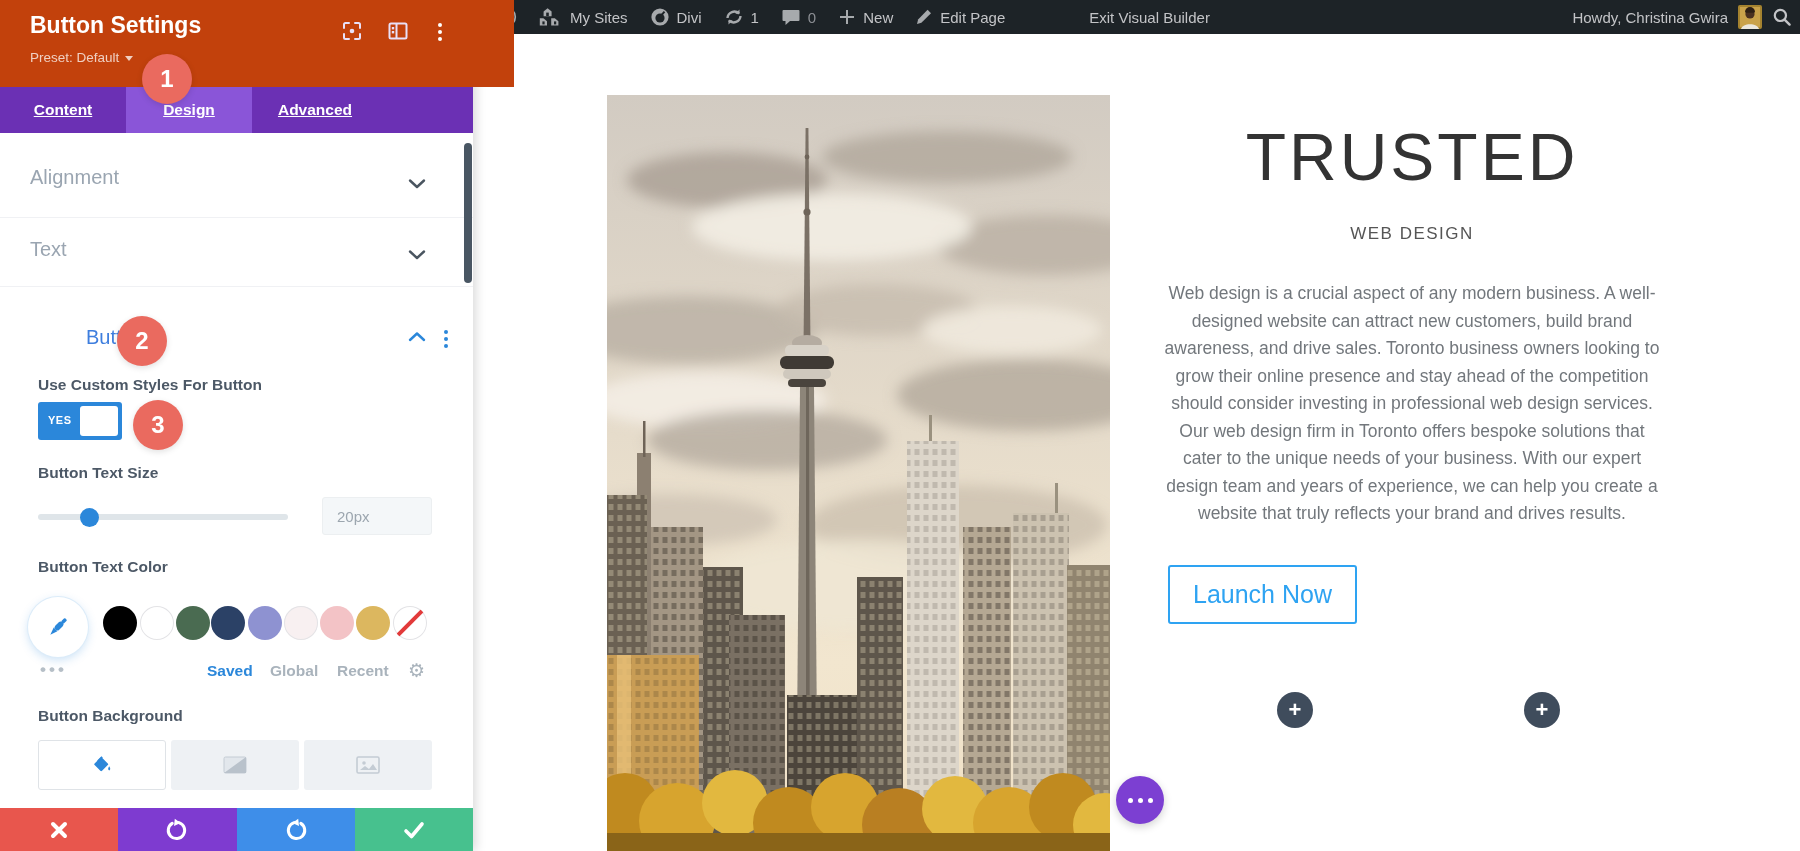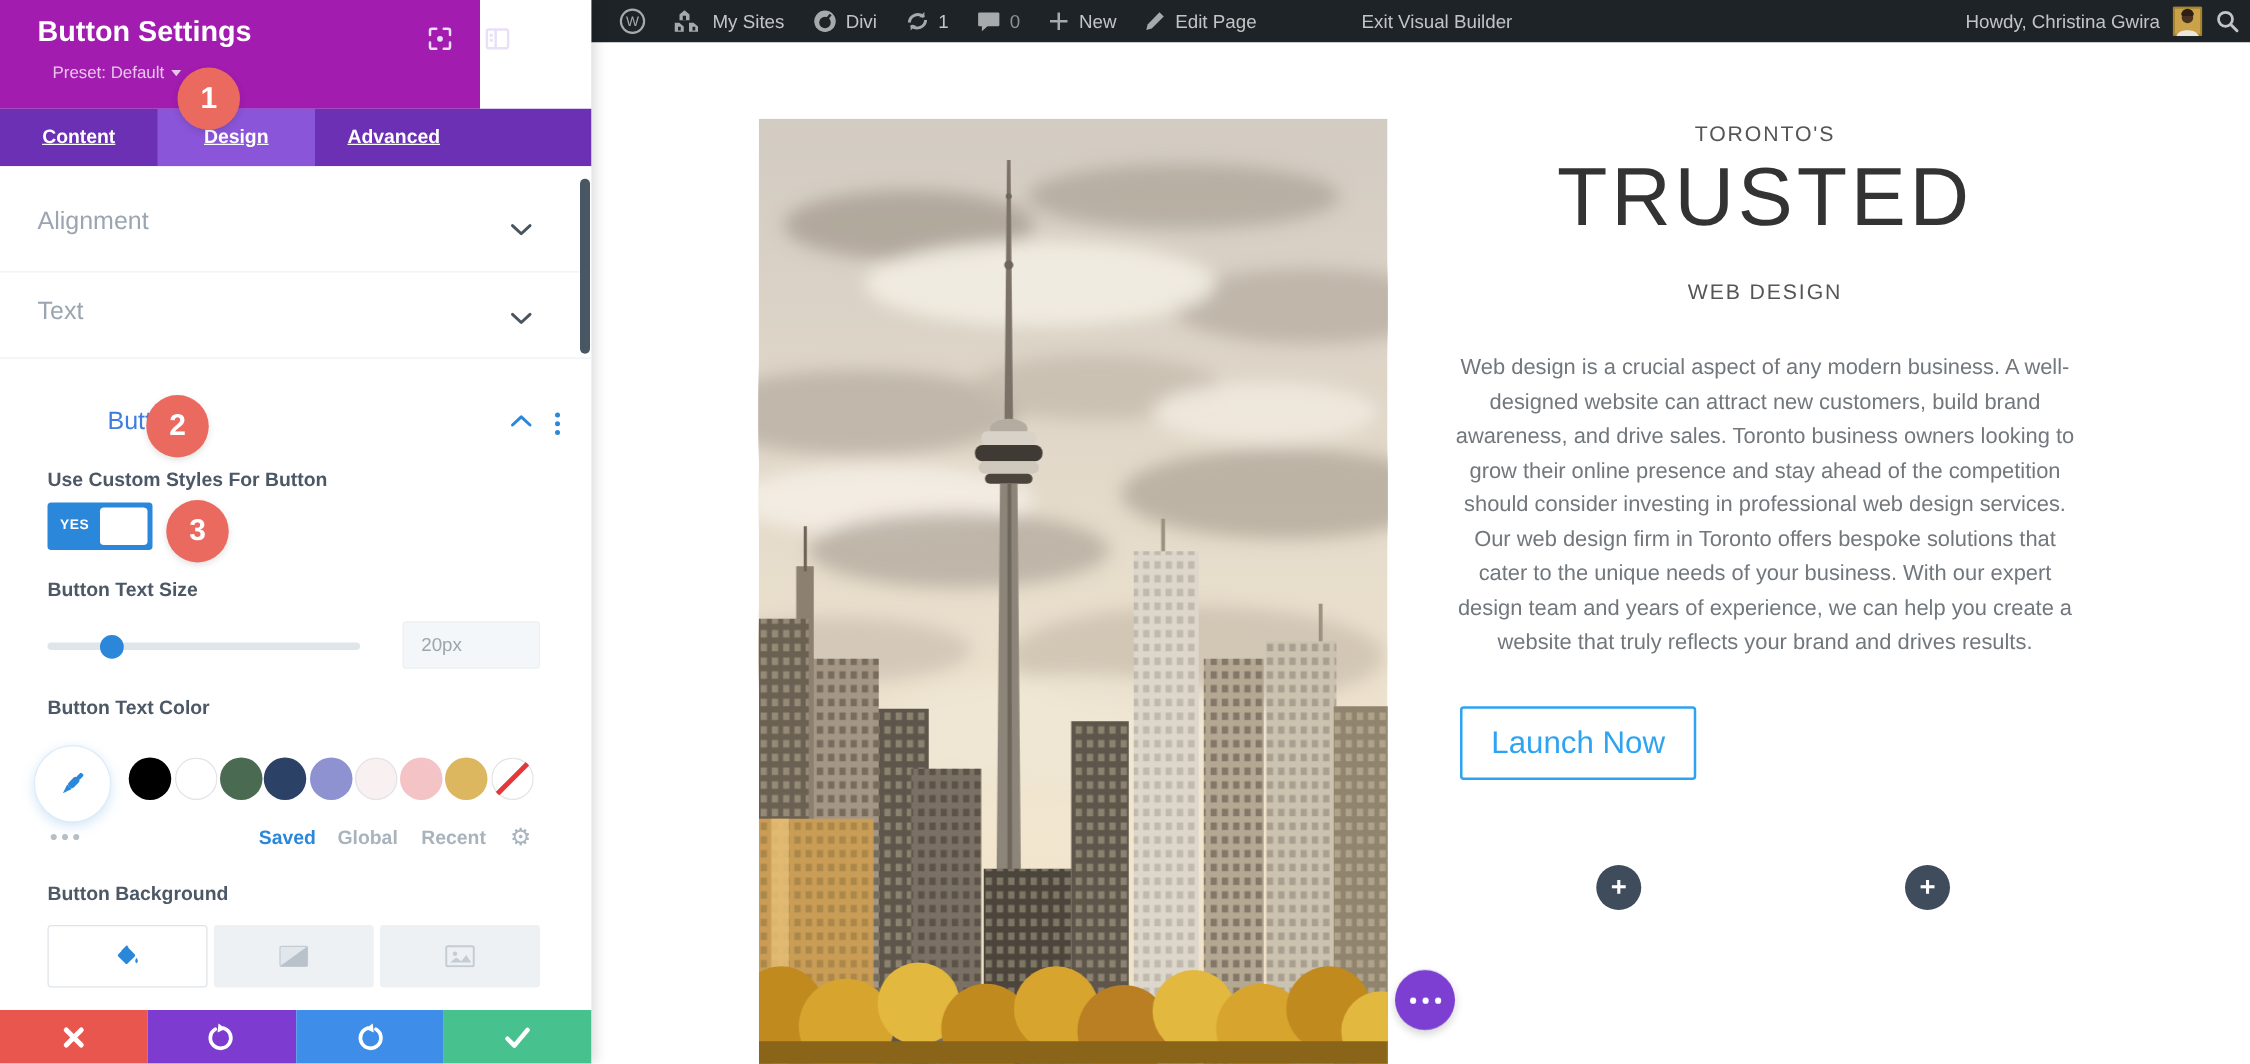--- a/index.html
+++ b/index.html
@@ -25,23 +25,23 @@
   .bodycopy{position:absolute;left:689px;top:246px;width:500px;text-align:center;font-size:17.5px;line-height:27.5px;color:#72777c;margin:0;}
   .cta{position:absolute;left:695px;top:531px;width:189px;height:59px;border:2px solid #2ea3f2;border-radius:3px;color:#2ea3f2;font-size:25px;display:flex;align-items:center;justify-content:center;background:#fff;cursor:pointer;}
   .plusbtn{position:absolute;width:36px;height:36px;border-radius:50%;background:#3f4c5c;display:flex;align-items:center;justify-content:center;color:#fff;font-size:22px;font-weight:bold;cursor:pointer;line-height:1;}
   .plus1{left:804px;top:658px;}
   .plus2{left:1051px;top:658px;}
   .dotsbtn{position:absolute;left:643px;top:742px;width:48px;height:48px;border-radius:50%;background:#7c3fd2;display:flex;align-items:center;justify-content:center;gap:5px;cursor:pointer;box-shadow:0 3px 8px rgba(0,0,0,.18);}
   .dotsbtn i{width:5px;height:5px;border-radius:50%;background:#fff;}
 
   
   .panel{position:absolute;left:0;top:0;width:473px;height:851px;background:#fff;box-shadow:3px 0 10px rgba(0,0,0,.15);}
-  .p-header{position:absolute;left:0;top:0;width:384px;height:87px;background:#a21caf;}
+  .p-header{position:absolute;left:0;top:0;width:514px;height:87px;background:#c2410c;}
   .p-title{position:absolute;left:30px;top:12px;color:#fff;font-size:23px;font-weight:bold;}
-  .p-preset{position:absolute;left:30px;top:50px;color:rgba(255,255,255,.75);font-size:13.5px;cursor:pointer;margin-left:12px;}
+  .p-preset{position:absolute;left:30px;top:50px;color:rgba(255,255,255,.75);font-size:13.5px;cursor:pointer;}
   .p-preset b{display:inline-block;margin-left:6px;width:0;height:0;border-left:4px solid transparent;border-right:4px solid transparent;border-top:5px solid rgba(255,255,255,.75);vertical-align:middle;}
   .hicon{position:absolute;top:19px;cursor:pointer;}
   .p-tabs{position:absolute;left:0;top:87px;width:473px;height:46px;background:#6b30b4;display:flex;}
   .p-tab{width:126px;height:46px;display:flex;align-items:center;justify-content:center;color:#fff;font-size:15.5px;font-weight:bold;cursor:pointer;text-decoration:underline;}
   .p-tab.active{background:#8a55d8;}
   .p-body{position:absolute;left:0;top:133px;width:473px;height:675px;background:#fff;}
   .divider{position:absolute;left:0;width:473px;border-top:1px solid #f0f1f4;}
   .acclabel{position:absolute;left:30px;font-size:20px;color:#9aa5b1;}
   .chev{position:absolute;cursor:pointer;}
   .sec-title{position:absolute;left:38px;font-size:20px;color:#3e7ede;cursor:pointer;margin-left:48px;}
@@ -243,21 +243,20 @@
         <circle cx="238" cy="712" r="34" fill="#d7a42e"></circle>
           <circle cx="292" cy="730" r="37" fill="#b97f22"></circle>
         <circle cx="348" cy="714" r="33" fill="#e2b83f"></circle>
           <circle cx="402" cy="728" r="36" fill="#d7a42e"></circle>
         <circle cx="456" cy="712" r="34" fill="#c08a1f"></circle>
           <circle cx="498" cy="730" r="32" fill="#e2b83f"></circle>
         <rect x="0" y="738" width="503" height="18" fill="#8a6418"></rect>
       </g>
     </svg>
 
-    <div class="eyebrow">TORONTO'S</div>
     <div class="bigword">TRUSTED</div>
     <div class="subword">WEB DESIGN</div>
     <p class="bodycopy">Web design is a crucial aspect of any modern business. A well-designed website can attract new customers, build brand awareness, and drive sales. Toronto business owners looking to grow their online presence and stay ahead of the competition should consider investing in professional web design services. Our web design firm in Toronto offers bespoke solutions that cater to the unique needs of your business. With our expert design team and years of experience, we can help you create a website that truly reflects your brand and drives results.</p>
     <a class="cta">Launch Now</a>
 
     <div class="plusbtn plus1">+</div>
     <div class="plusbtn plus2">+</div>
     <div class="dotsbtn">
         <i></i>
         <i></i>

